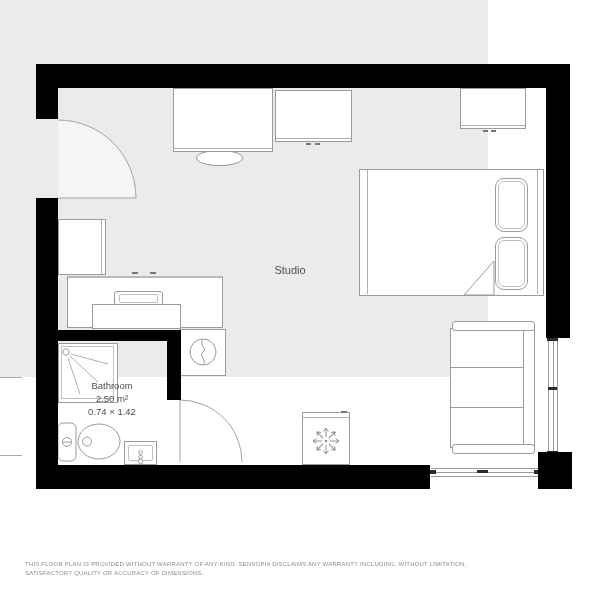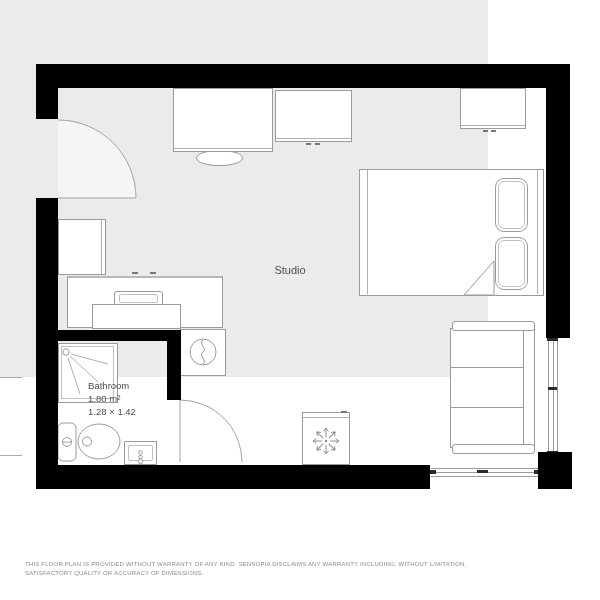--- a/index.html
+++ b/index.html
@@ -17,21 +17,21 @@
   
   .window{position:absolute;background:#fff;z-index:4;}
   .glz-v{position:absolute;width:0;border-left:1px solid #9b9b9b;}
   .glz-h{position:absolute;height:0;border-top:1px solid #9b9b9b;}
   .stub{position:absolute;background:#2a2a2a;}
   
   #entry-opening{left:36px;top:119px;width:22px;height:79px;background:#fff;
     border-top:1px solid #aaa;border-bottom:1px solid #aaa;box-sizing:border-box;z-index:4;}
   svg.overlay{position:absolute;left:0;top:0;z-index:3;}
   
-  .room-label{position:absolute;z-index:7;color:#4d4d4d;transform:translateX(-50%);}
+  .room-label{position:absolute;z-index:7;text-align:center;color:#4d4d4d;transform:translateX(-50%);}
   #studio-label{left:290px;top:262px;font-size:11px;line-height:16px;}
   #bathroom-label{left:112px;top:379px;font-size:9.5px;line-height:13px;}
   #disclaimer{position:absolute;left:25px;top:560px;width:452px;font-size:6px;line-height:9px;
     letter-spacing:.2px;color:#8c8c8c;z-index:7;}
   .pillow{position:absolute;background:#fff;border:1px solid #9b9b9b;border-radius:9px;box-sizing:border-box;z-index:2;}
   .pillow .inner{left:2px;top:2px;right:2px;bottom:2px;border-radius:6px;}
   .chair{position:absolute;background:#fff;border:1px solid #9b9b9b;border-radius:50%;box-sizing:border-box;z-index:2;}
 </style>
 </head>
 <body>
@@ -183,18 +183,18 @@
   <div class="wall" style="left:58px;top:330px;width:123px;height:11px;"></div>
   <div class="wall" style="left:167px;top:330px;width:14px;height:70px;"></div>
 
   <div id="entry-opening"></div>
 
   <div class="room-label" id="studio-label">
     <div>Studio</div>
   </div>
   <div class="room-label" id="bathroom-label">
     <div>Bathroom</div>
-    <div>1.80 m²</div>
-    <div>1.28 × 1.42</div>
+    <div>2.50 m²</div>
+    <div>0.74 × 1.42</div>
   </div>
 
   <div id="disclaimer">THIS FLOOR PLAN IS PROVIDED WITHOUT WARRANTY OF ANY KIND. SENSOPIA DISCLAIMS ANY WARRANTY INCLUDING, WITHOUT LIMITATION, SATISFACTORY QUALITY OR ACCURACY OF DIMENSIONS.</div>
 </div>
 
 </body></html>

